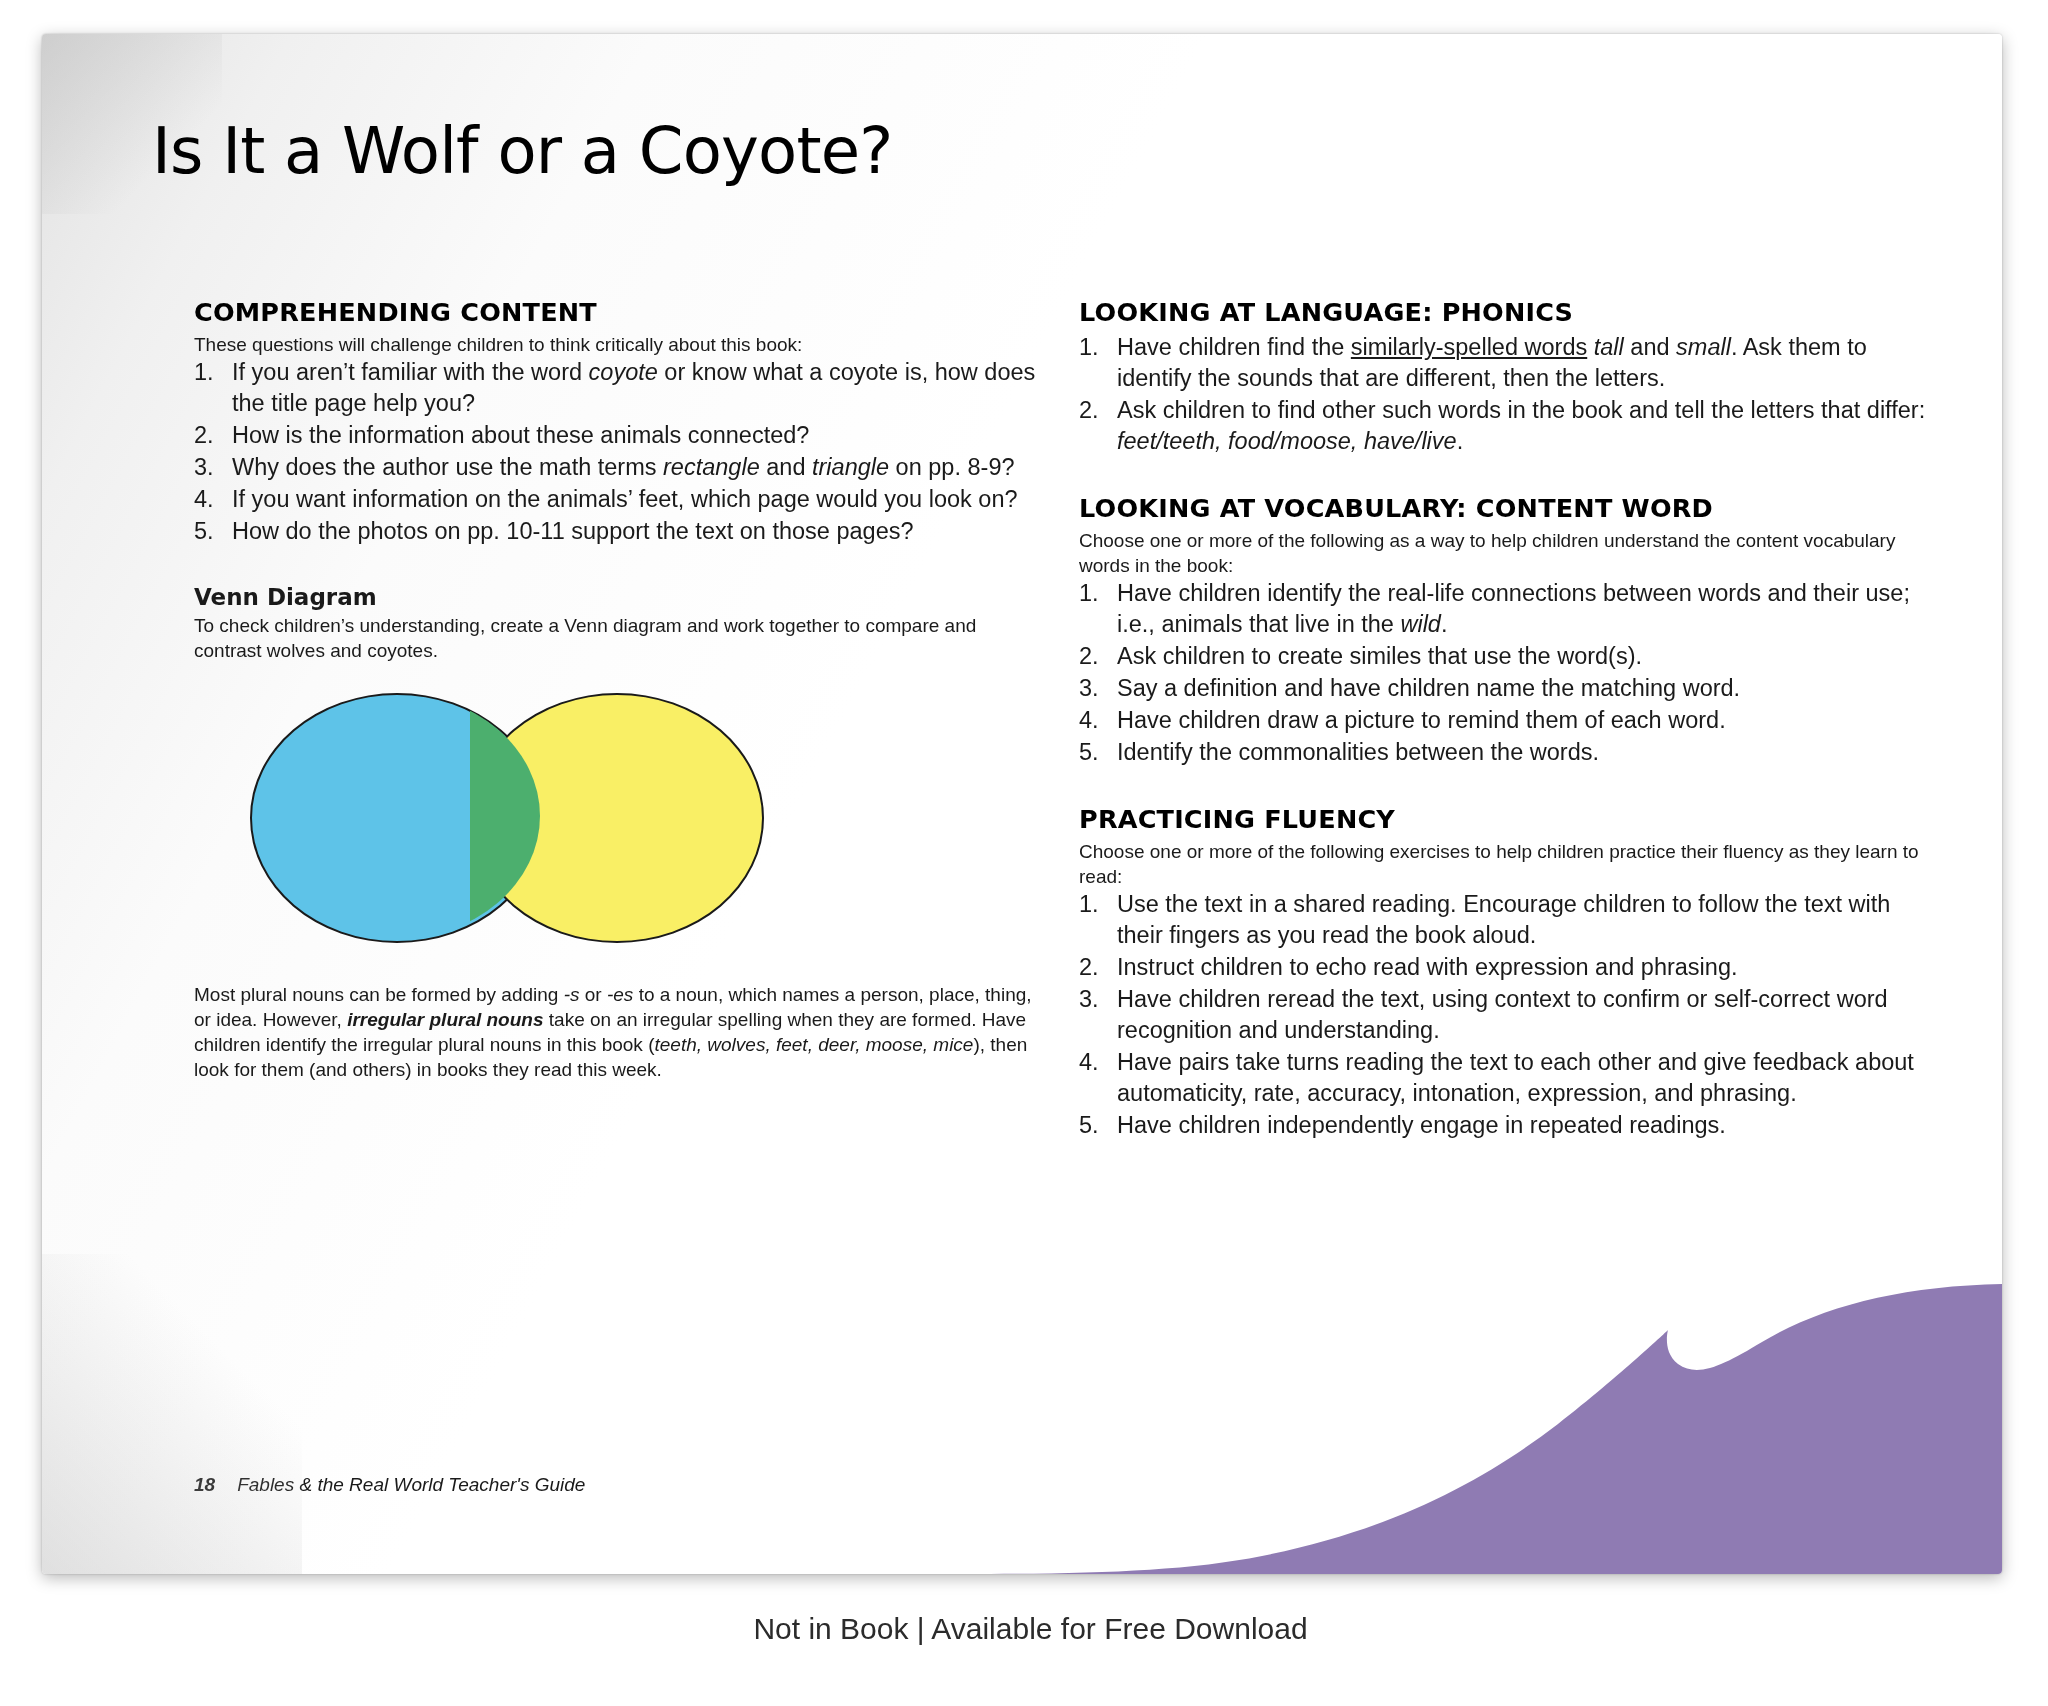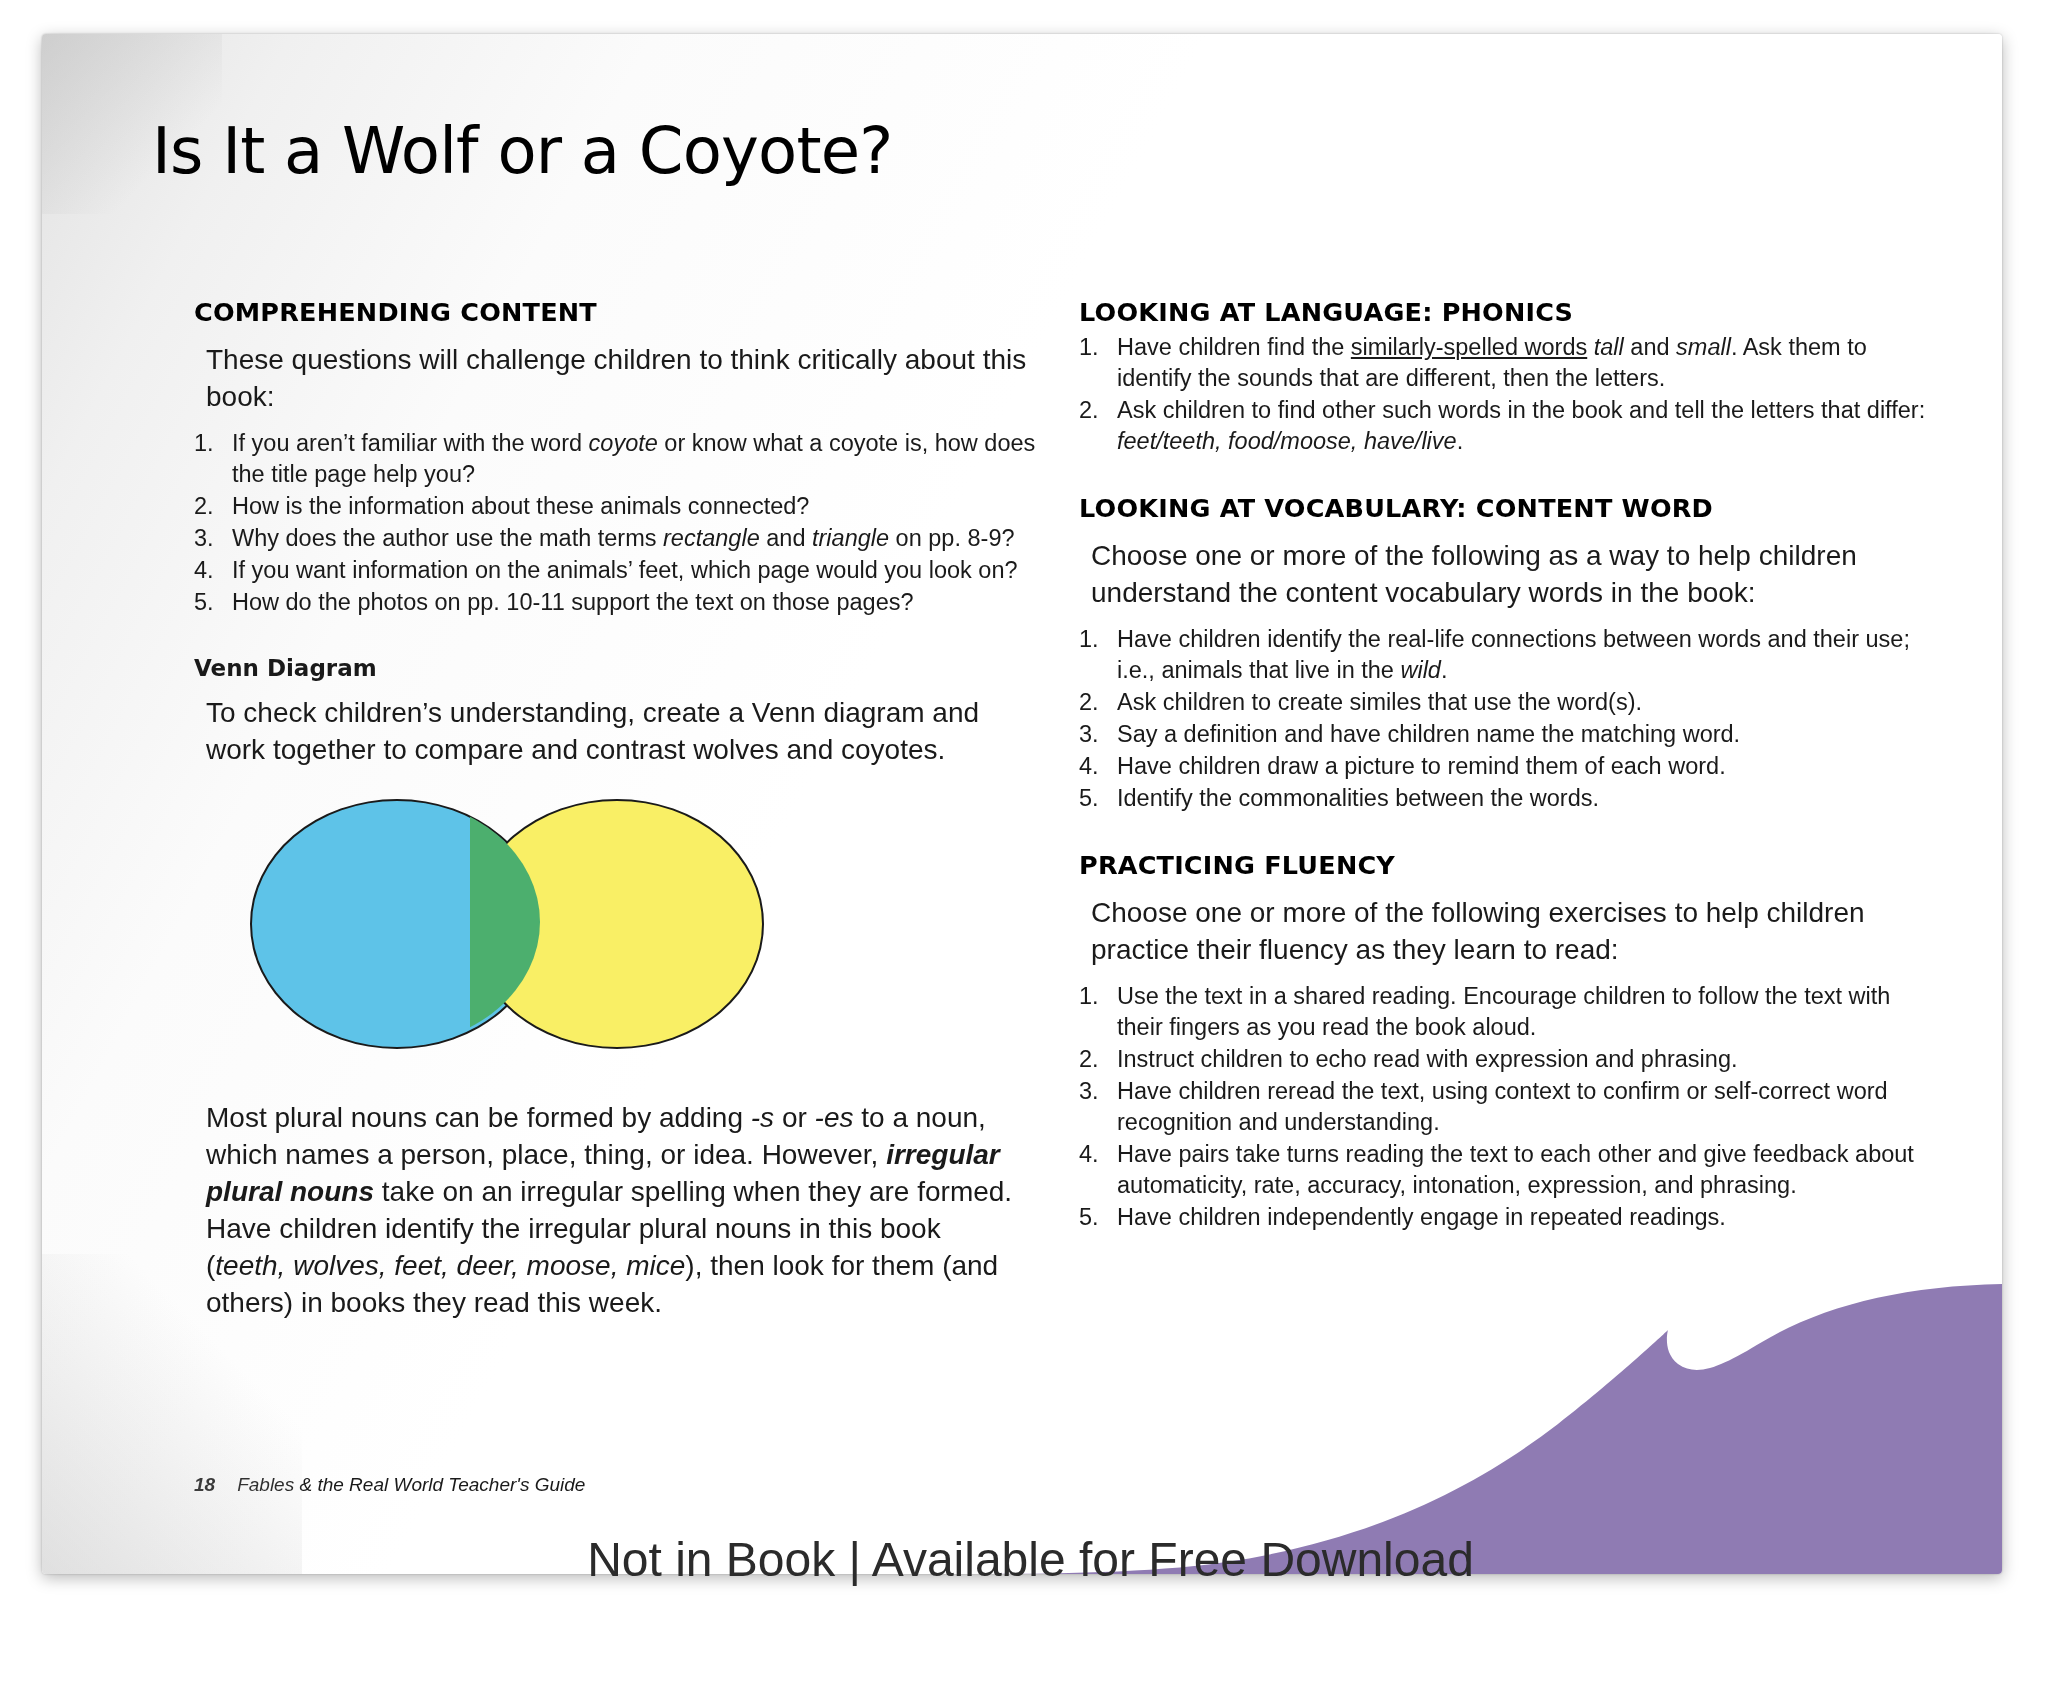--- a/index.html
+++ b/index.html
@@ -83,22 +83,22 @@
     font-size: 25.5px;
     font-weight: 700;
     letter-spacing: 0.2px;
     color: #000;
     font-family: "DejaVu Sans", sans-serif;
   }
   .section-gap { height: 34px; }
   .section-gap-sm { height: 26px; }
 
   p.body {
-    margin: 12px;
-    font-size: 28px;
+    margin: 0;
+    font-size: 19px;
     line-height: 1.32;
   }
 
   ol.numlist {
     margin: 0;
     padding: 0;
     list-style: none;
     counter-reset: nl;
   }
   ol.numlist > li {
@@ -191,23 +191,23 @@
     width: 1040px;
     height: 290px;
     pointer-events: none;
   }
 
   
   .caption {
     position: absolute;
     left: 0;
     right: 0;
-    top: 1532px;
+    top: 1612px;
     text-align: center;
-    font-size: 48px;
+    font-size: 30px;
     color: #2b2b2b;
     font-family: "Liberation Sans", sans-serif;
     margin-left: 13px;
   }
 </style>
 </head>
 <body>
 
 <div class="stage">
 

